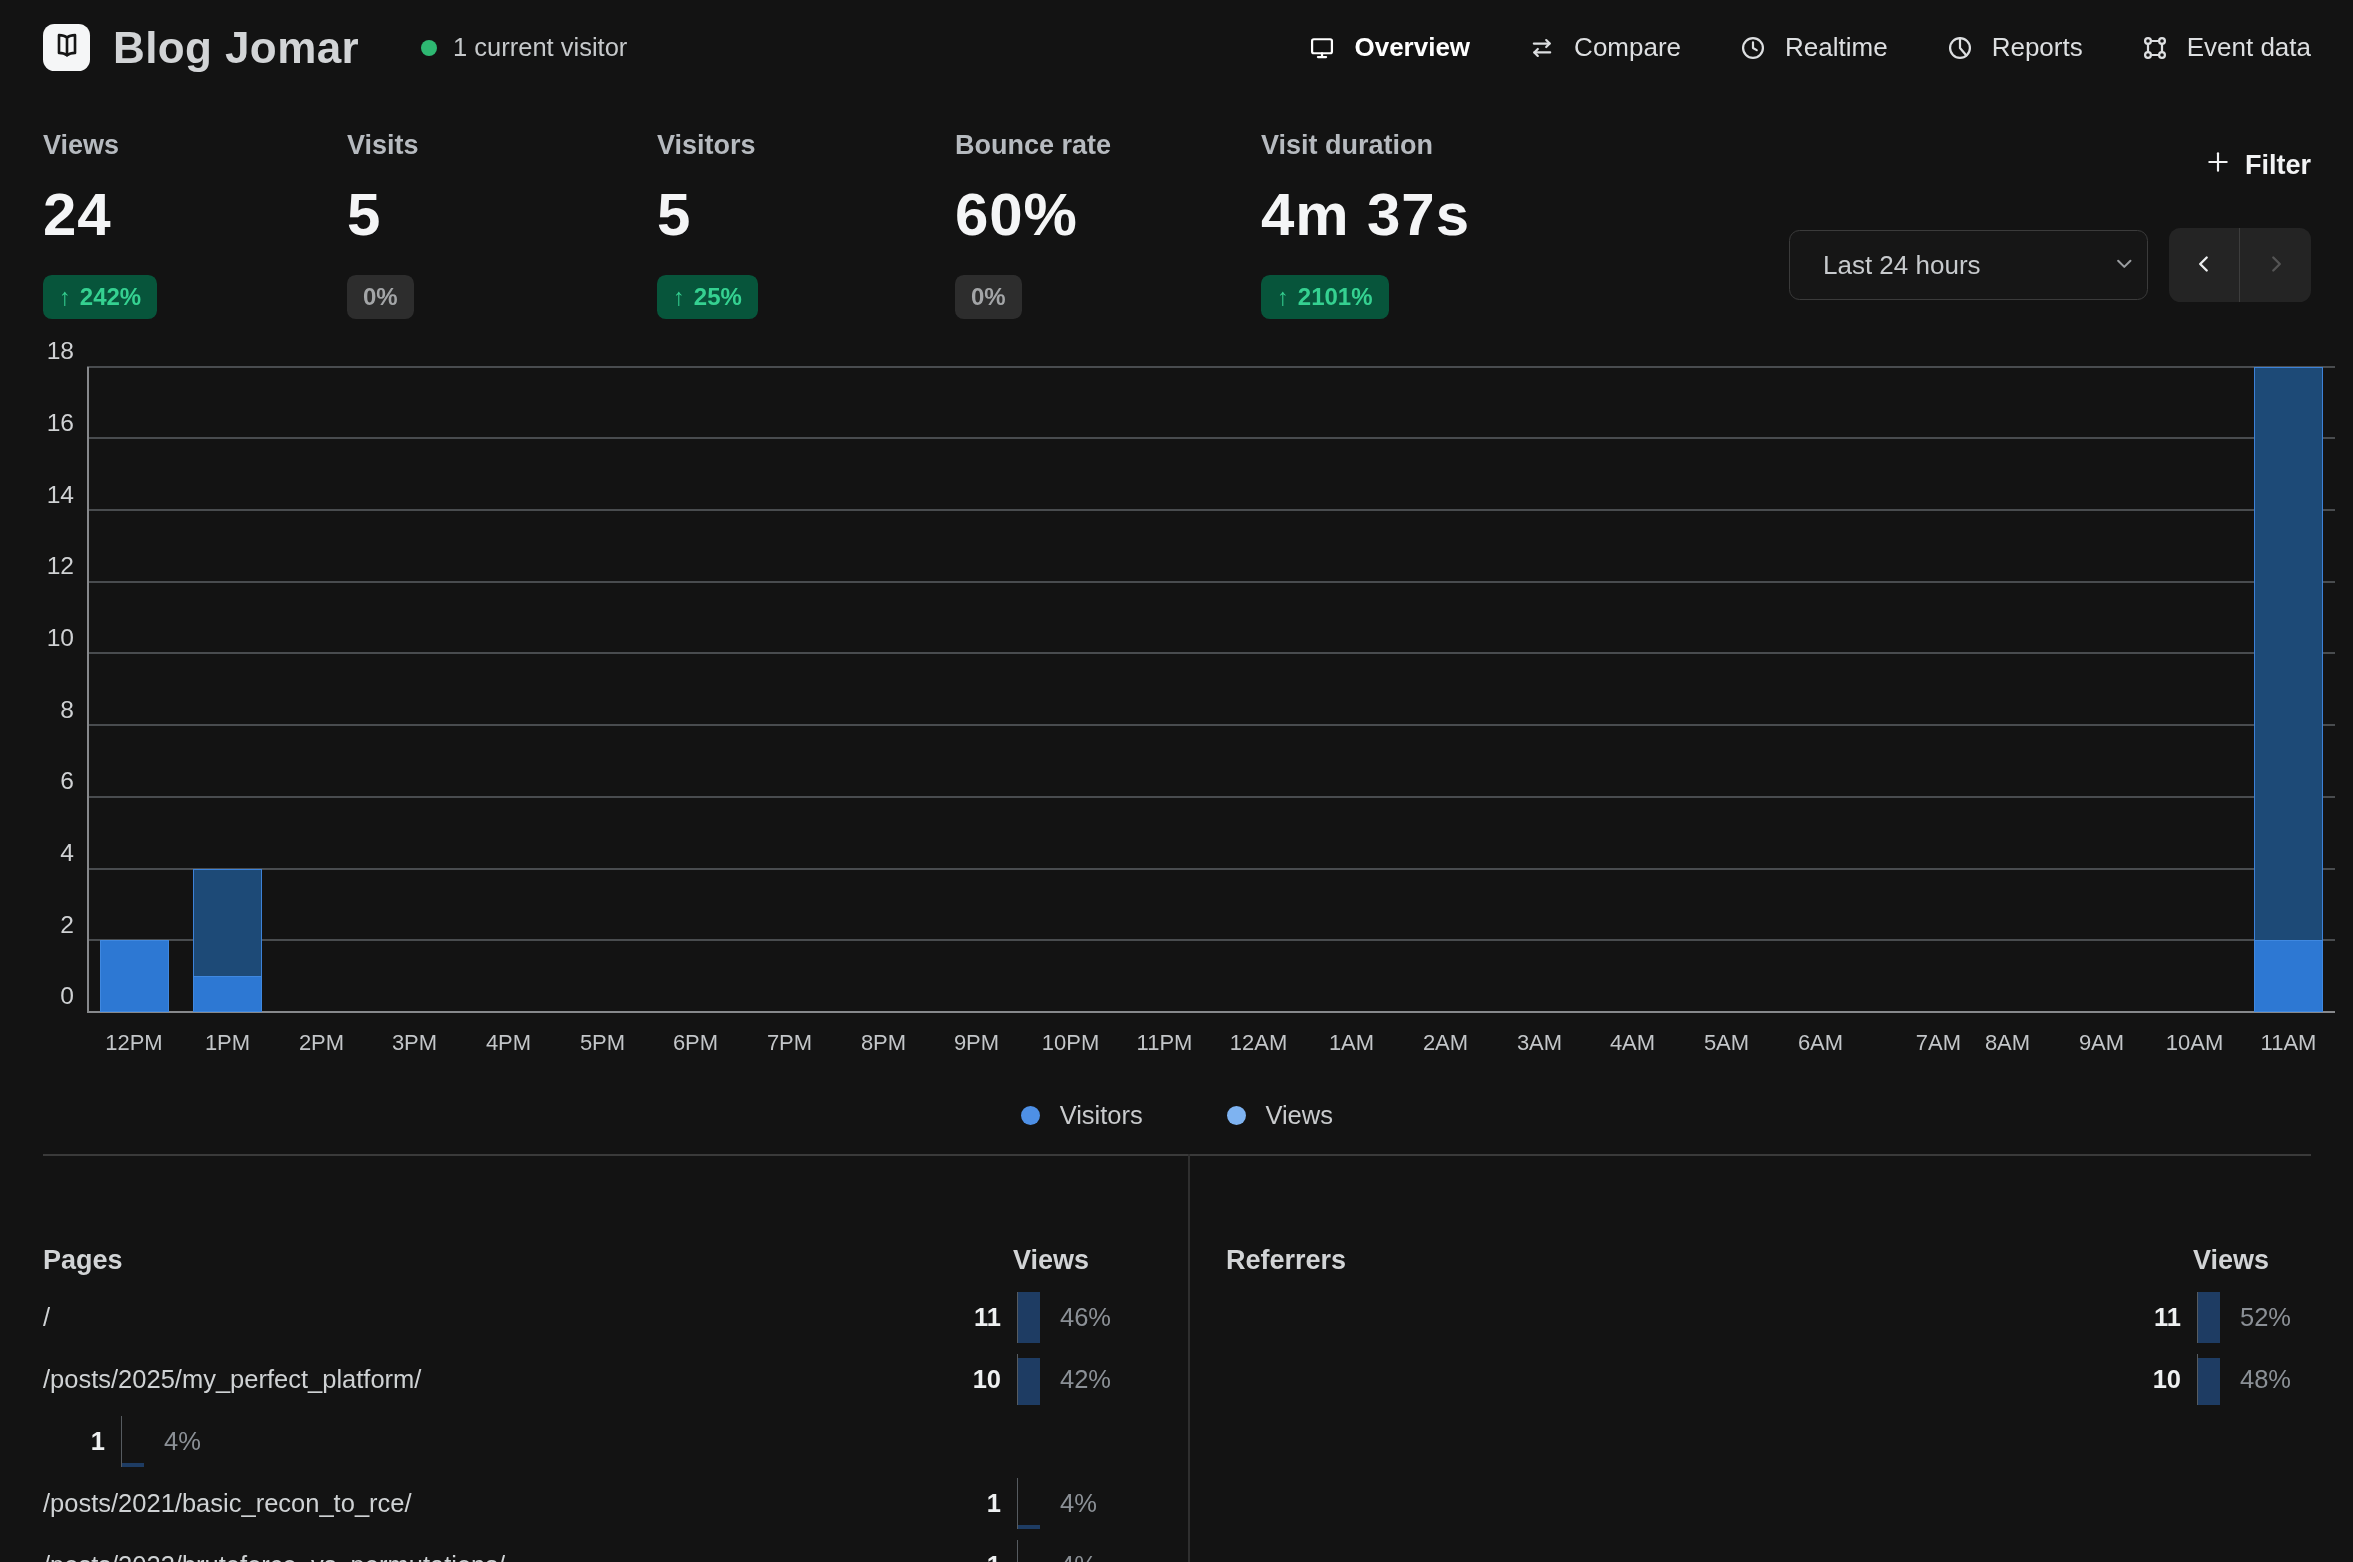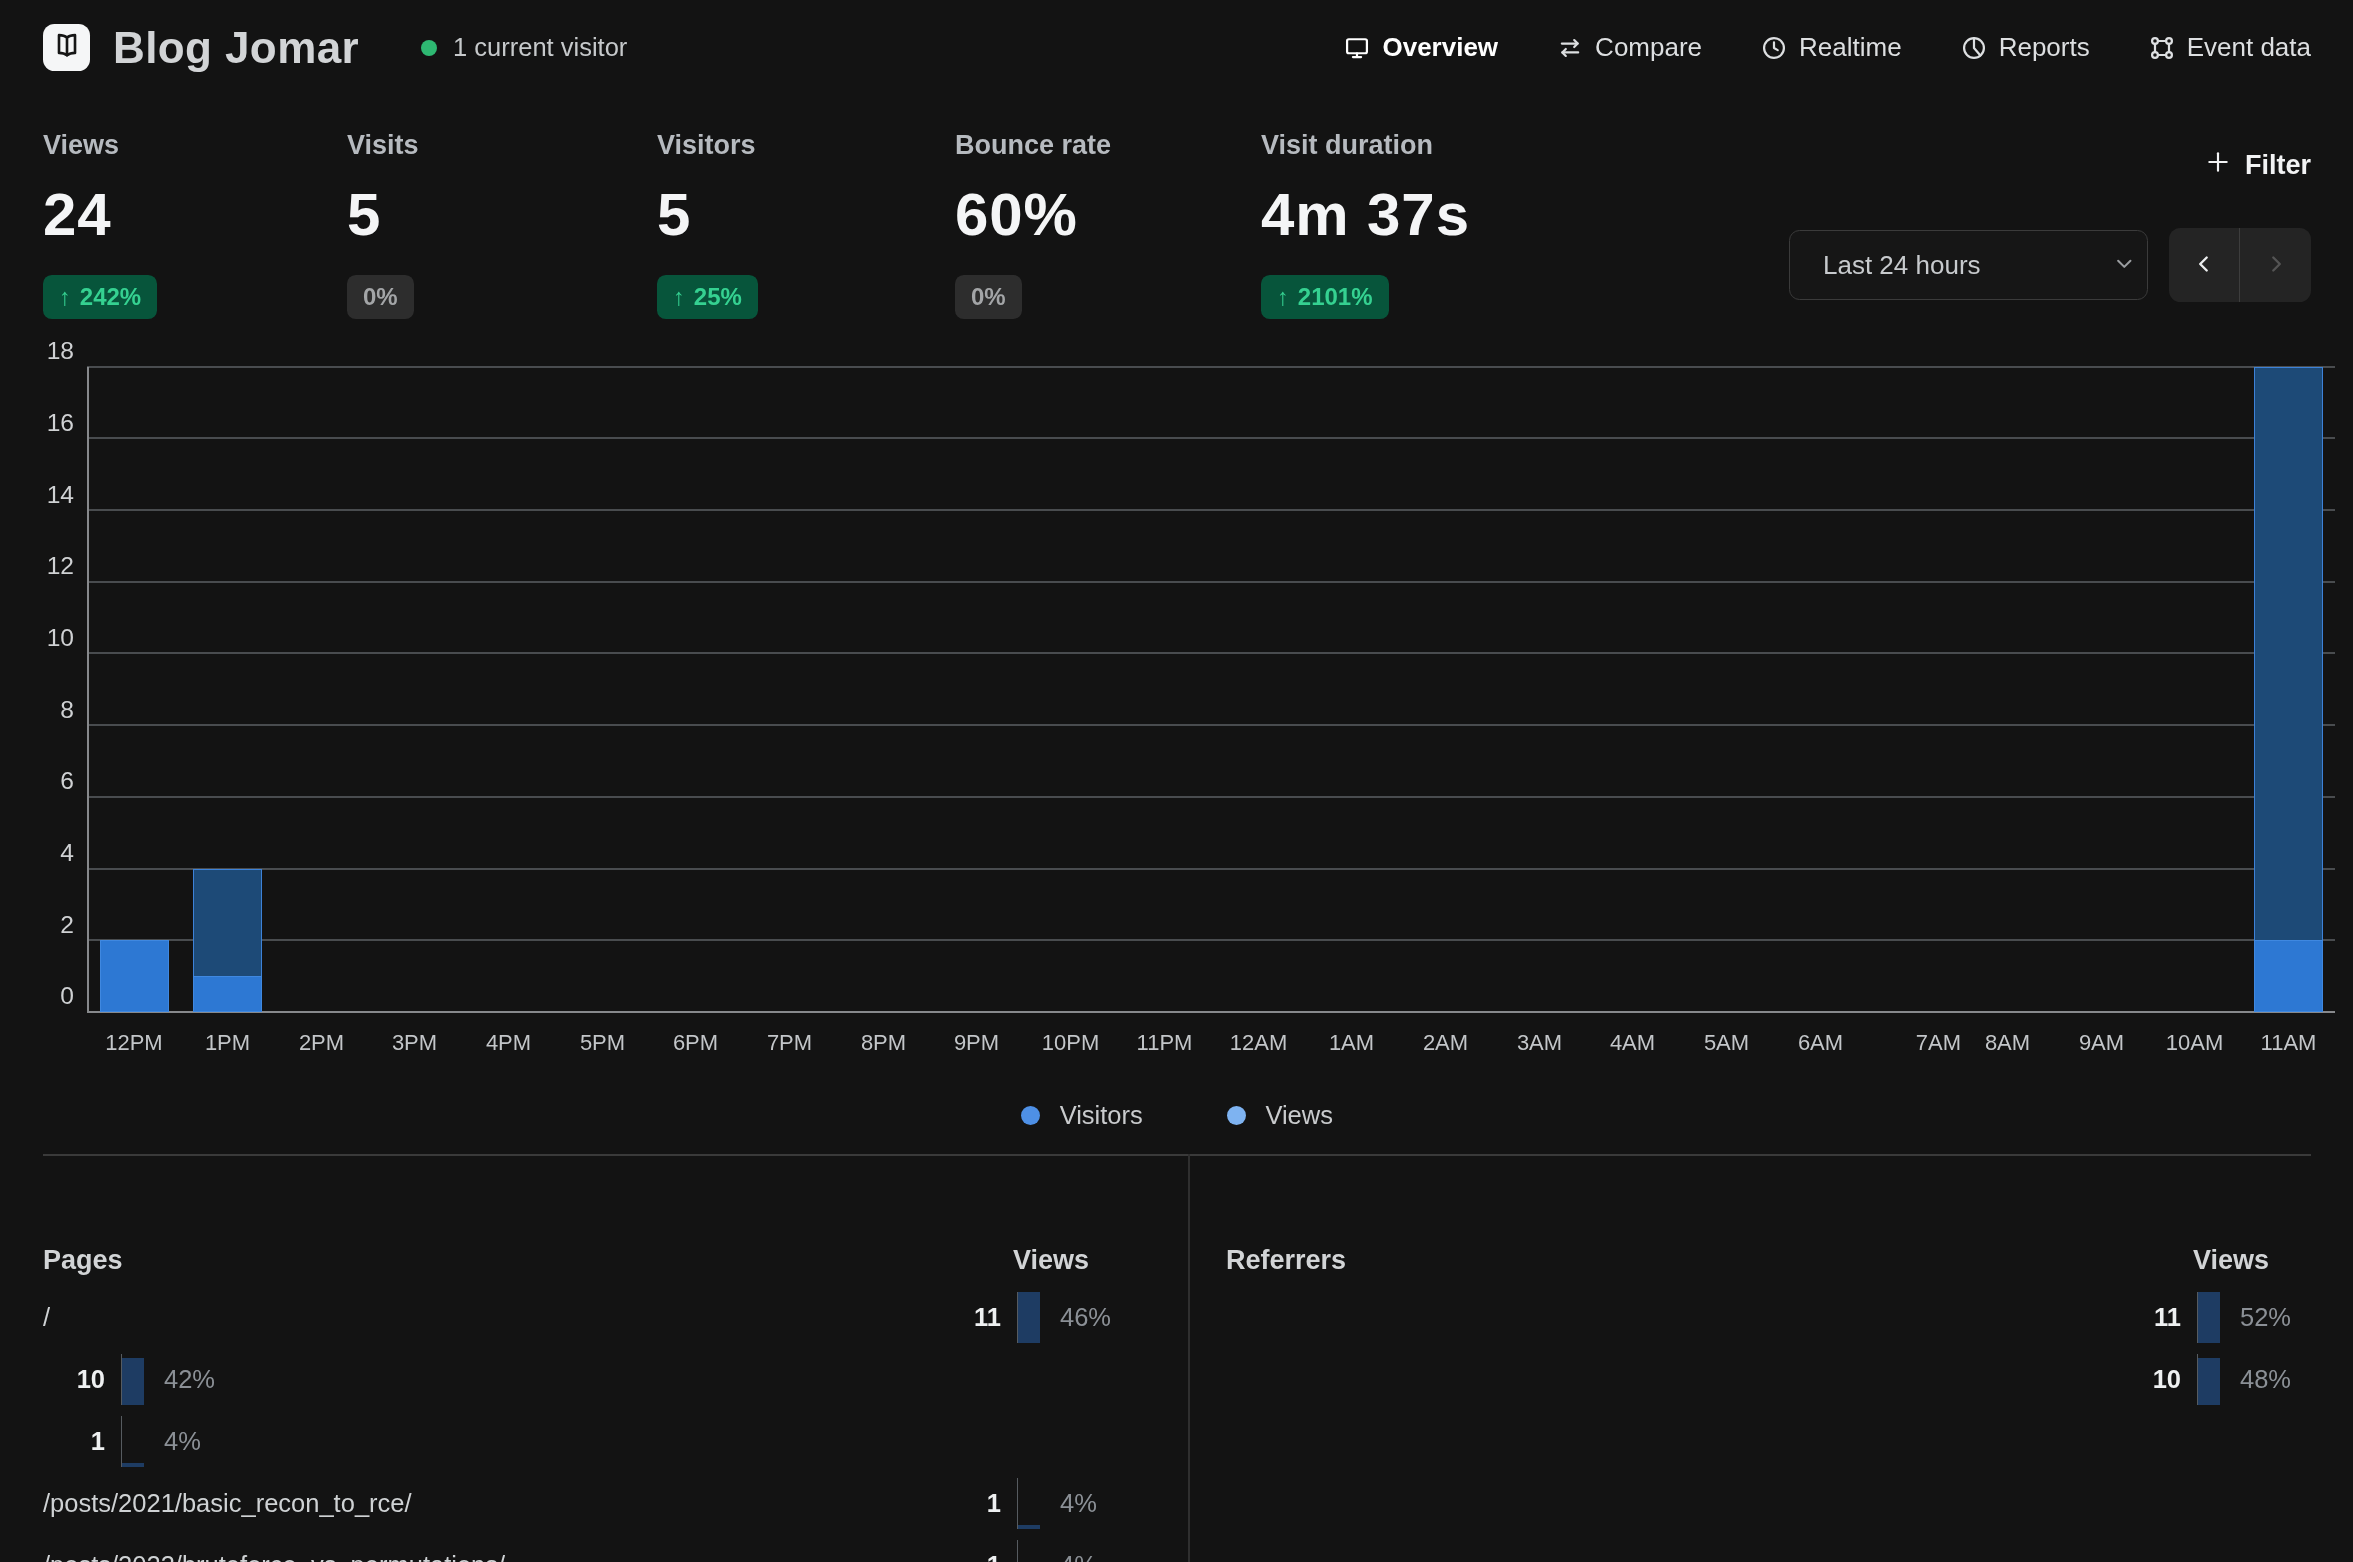--- a/index.html
+++ b/index.html
@@ -12,21 +12,21 @@
   .page { position:absolute; inset:0; }
 
   
   .topbar { position:absolute; left:43px; right:43px; top:0; height:95px; display:flex; align-items:center; }
   .logo-badge { width:47px; height:47px; background:#f5f6f7; border-radius:11.4px; display:flex; align-items:center; justify-content:center; flex:0 0 auto; }
   .app-title { font-size:44px; font-weight:bold; color:#d2d4d6; margin-left:23px; letter-spacing:0.4px; }
   .visitors-now { display:flex; align-items:center; margin-left:62px; }
   .visitors-dot { width:16px; height:16px; border-radius:50%; background:#2eb872; }
   .visitors-label { font-size:25.5px; color:#c6c9cb; margin-left:16px; }
   .nav { margin-left:auto; display:flex; align-items:center; gap:58px; }
-  .nav-item { display:flex; align-items:center; gap:11px; font-size:26px; color:#dddfe1; cursor:pointer; }
+  .nav-item { display:flex; align-items:center; gap:18px; font-size:26px; color:#dddfe1; cursor:pointer; }
   .nav-item.active { font-weight:bold; color:#ffffff; }
   .nav-item svg { display:block; }
 
   
   .stats { position:absolute; left:43px; top:130px; display:flex; }
   .stat { display:flex; flex-direction:column; align-items:flex-start; }
   .stat:nth-child(1){ width:304px; } .stat:nth-child(2){ width:310px; }
   .stat:nth-child(3){ width:298px; } .stat:nth-child(4){ width:306px; }
   .stat-label { font-size:27px; font-weight:bold; color:#b6babf; }
   .stat-value { font-size:60px; font-weight:bold; color:#f4f5f6; margin-top:19.3px; letter-spacing:0.9px; }
@@ -317,20 +317,21 @@
         <span class="path">/</span>
         <span class="num">11</span>
         <span class="pct-cell">
             <span class="pct-bar">
               <span class="pct-fill" style="height: 100%;"></span>
             </span>
             <span class="pct-text">46%</span>
           </span>
       </div>
       <div class="trow">
+        <span class="path">/posts/2025/my_perfect_platform/</span>
         <span class="num">10</span>
         <span class="pct-cell">
             <span class="pct-bar">
               <span class="pct-fill" style="height: 91.3043%;"></span>
             </span>
             <span class="pct-text">42%</span>
           </span>
       </div>
       <div class="trow">
         <span class="num">1</span>

